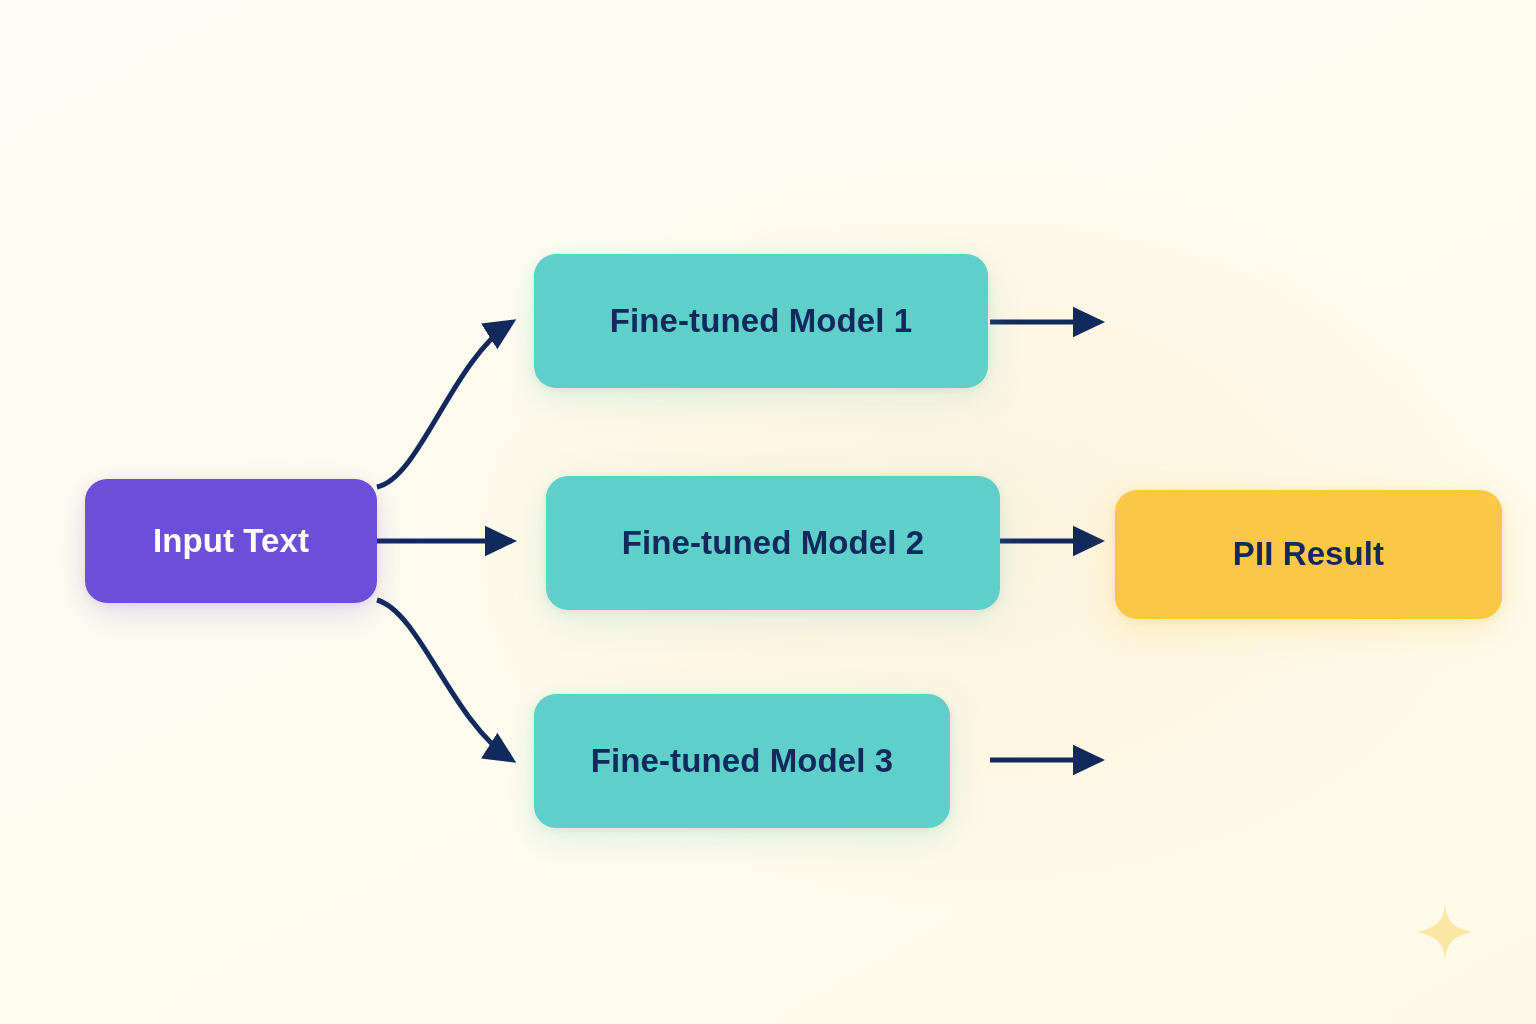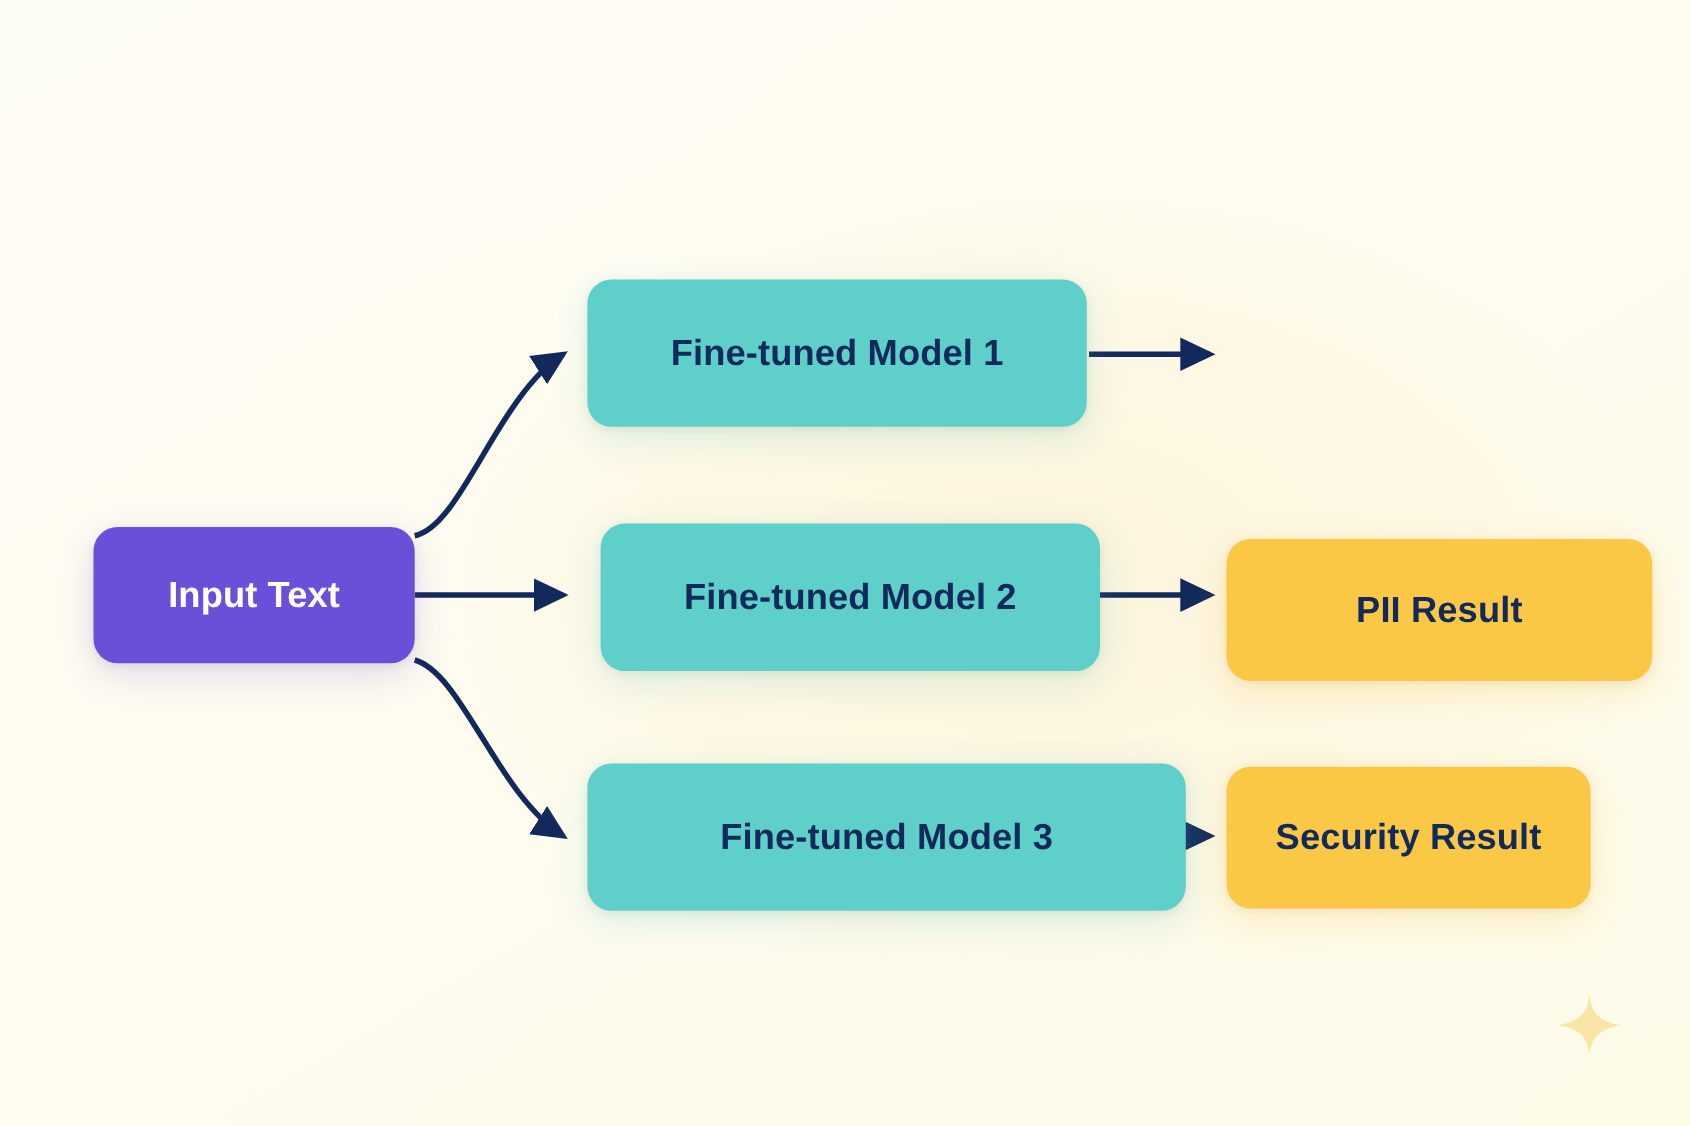--- a/index.html
+++ b/index.html
@@ -105,24 +105,21 @@
     <span>Fine-tuned Model 1</span>
   </div>
 
   <div class="node node-model" id="node-model-1" style="left: 534px; top: 476px; width: 454px; height: 134px; background: rgb(95, 207, 201); color: rgb(18, 41, 92); margin-left: 12px;">
     <span>Fine-tuned Model 2</span>
   </div>
   <div class="node node-result" id="node-result-1" style="left: 1115px; top: 477px; width: 387px; height: 129px; background: rgb(251, 200, 70); color: rgb(18, 41, 92); margin-top: 13px;">
     <span>PII Result</span>
   </div>
 
-  <div class="node node-model" id="node-model-2" style="left: 534px; top: 694px; width: 544px; height: 134px; background: rgb(95, 207, 201); color: rgb(18, 41, 92);">
+  <div class="node node-model" id="node-model-2" style="left: 534px; top: 694px; width: 416px; height: 134px; background: rgb(95, 207, 201); color: rgb(18, 41, 92);">
     <span>Fine-tuned Model 3</span>
-  </div>
-  <div class="node node-result" id="node-result-2" style="left: 1115px; top: 697px; width: 331px; height: 129px; background: rgb(251, 200, 70); color: rgb(18, 41, 92);">
-    <span>Security Result</span>
   </div>
 
   <svg class="sparkle" id="sparkle" viewBox="0 0 100 100" xmlns="http://www.w3.org/2000/svg" style="width: 58px; height: 58px; left: 1416px; top: 903px;">
     <path d="M50 2 C53 28, 60 42, 98 50 C60 58, 53 72, 50 98 C47 72, 40 58, 2 50 C40 42, 47 28, 50 2 Z" fill="#FAE6A4"></path>
   </svg>
 
 </div>
 
 </body></html>

